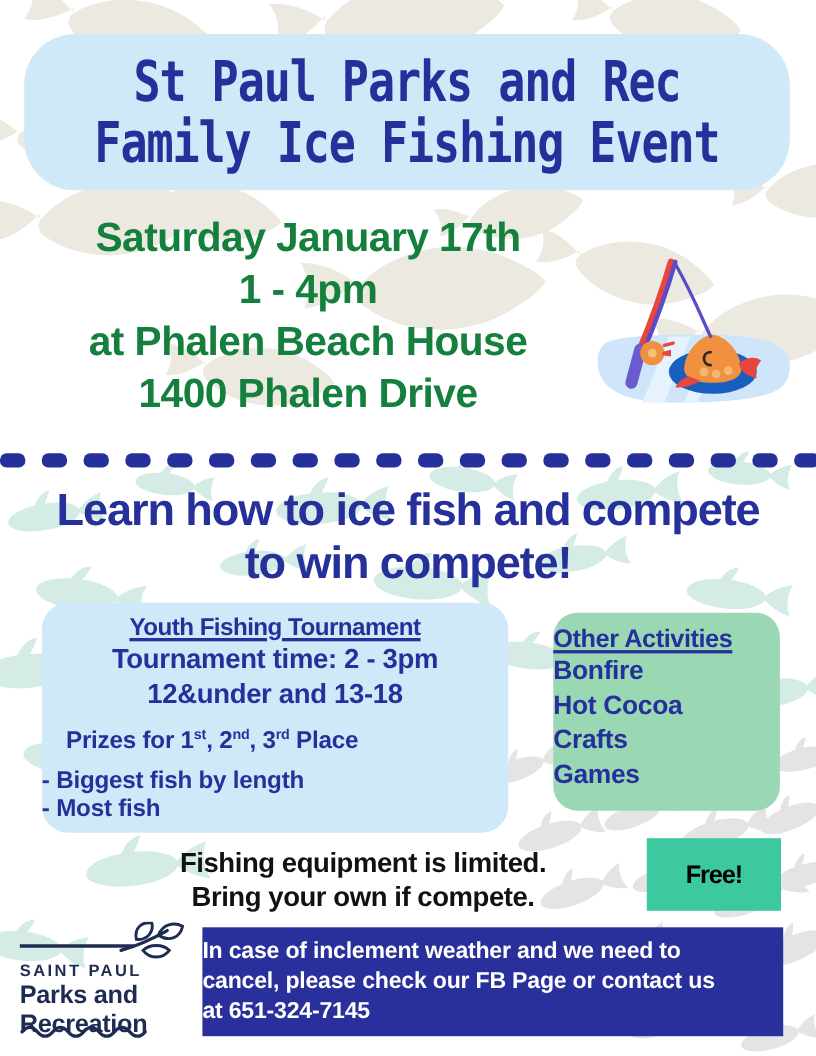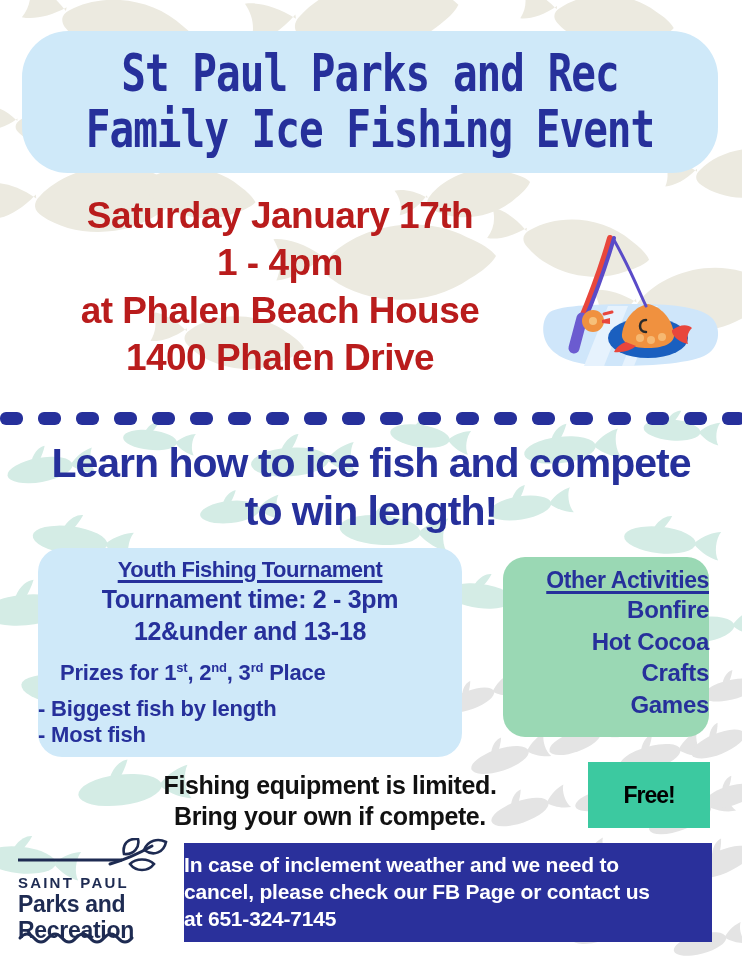--- a/index.html
+++ b/index.html
@@ -33,21 +33,21 @@
     line-height:1.14;
     white-space:nowrap;
     text-align:center;
     transform:scaleY(1.25);
   }
   .title-line.l1{margin-bottom:9px;}
   
   .date-block{
     position:absolute;left:0px;top:192px;width:560px;
     text-align:center;
-    color:#b91c1c;
+    color:#15803d;
     font-weight:bold;
     font-size:37px;
     line-height:1.28;
     letter-spacing:-0.5px;
   }
   .date-block div{white-space:nowrap;}
   
   .illustration{position:absolute;left:536px;top:214px;width:200px;height:172px;}
   
   .divider{
@@ -82,21 +82,21 @@
     font-weight:bold;font-size:22px;margin:13px 0 0 22px;letter-spacing:-0.2px;
   }
   .tourn-prizes sup{font-size:13px;vertical-align:super;margin-top:28px;}
   .tourn-item{
     font-weight:bold;font-size:22px;line-height:1.18;letter-spacing:-0.2px;
   }
   .tourn-item.first{margin-top:10px;}
   
   .act-box{
     position:absolute;left:503px;top:557px;width:206px;height:180px;
-    background:#9ad8b4;border-radius:22px;color:#26309b;text-align:right;
+    background:#9ad8b4;border-radius:22px;color:#26309b;text-align:left;
   }
   .act-title{
     font-weight:bold;font-size:23px;margin-top:10px;
     text-decoration:underline;text-underline-offset:3px;text-decoration-thickness:3px;
     letter-spacing:-0.4px;
   }
   .act-item{font-weight:bold;font-size:24px;line-height:1.32;letter-spacing:-0.3px;}
   
   .equip{
     position:absolute;left:120px;top:770px;width:420px;
@@ -374,21 +374,21 @@
       <i style="left:532px"></i>
       <i style="left:570px"></i>
     <i style="left:608px"></i>
       <i style="left:646px"></i>
       <i style="left:684px"></i>
       <i style="left:722px"></i>
   </div>
 
   <div class="headline">
     <div>Learn how to ice fish and compete</div>
-    <div>to win length!</div>
+    <div>to win compete!</div>
   </div>
 
   <div class="tourn-box">
     <div class="tourn-title">Youth Fishing Tournament</div>
     <div class="tourn-sub">Tournament time: 2 - 3pm</div>
     <div class="tourn-sub">12&amp;under and 13-18</div>
     <div class="tourn-prizes"><span>Prizes for 1</span><sup>st</sup><span>, 2</span><sup>nd</sup><span>, 3</span><sup>rd</sup><span> Place</span></div>
     <div class="tourn-item first">- Biggest fish by length</div>
     <div class="tourn-item">- Most fish</div>
   </div>

